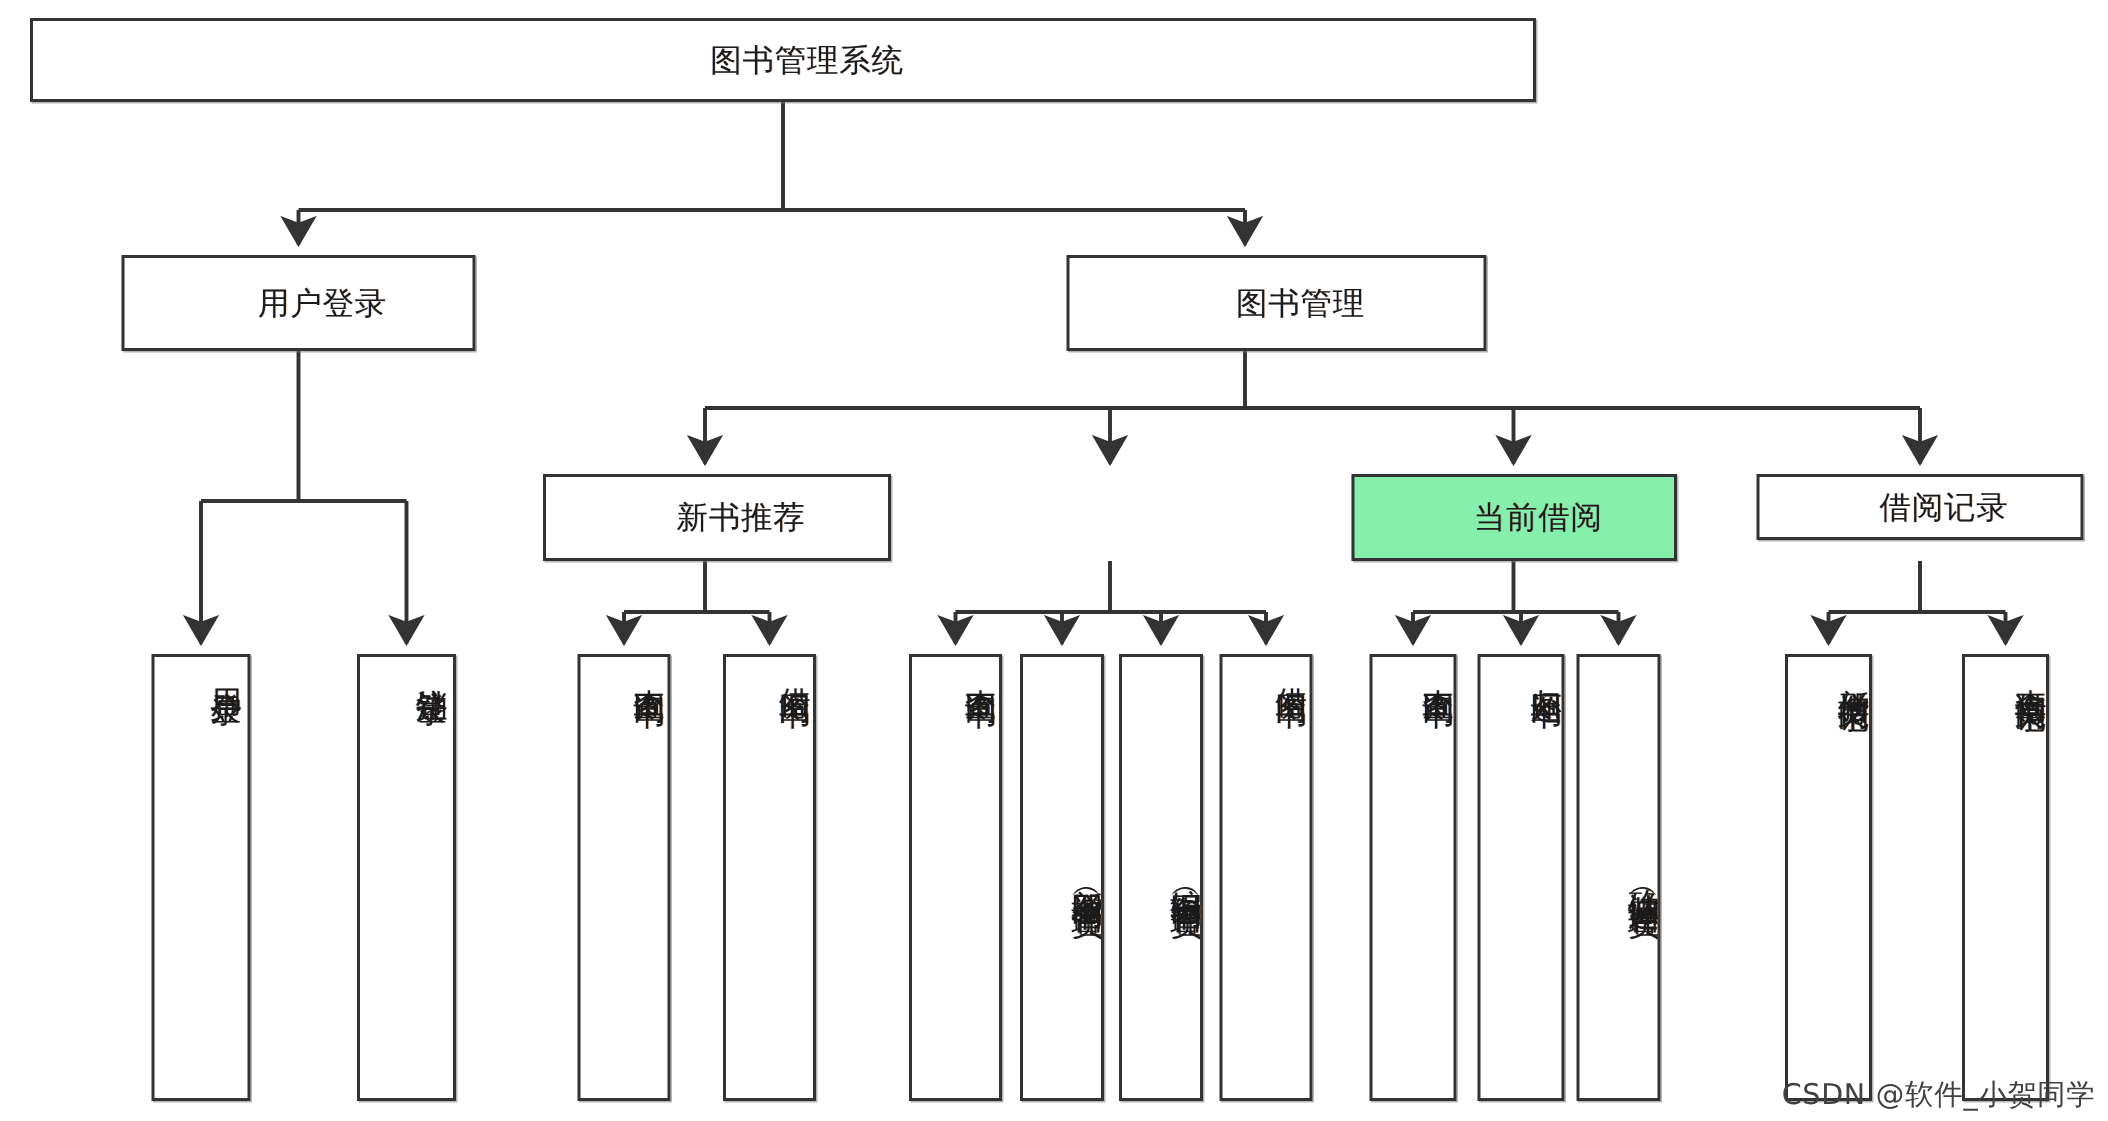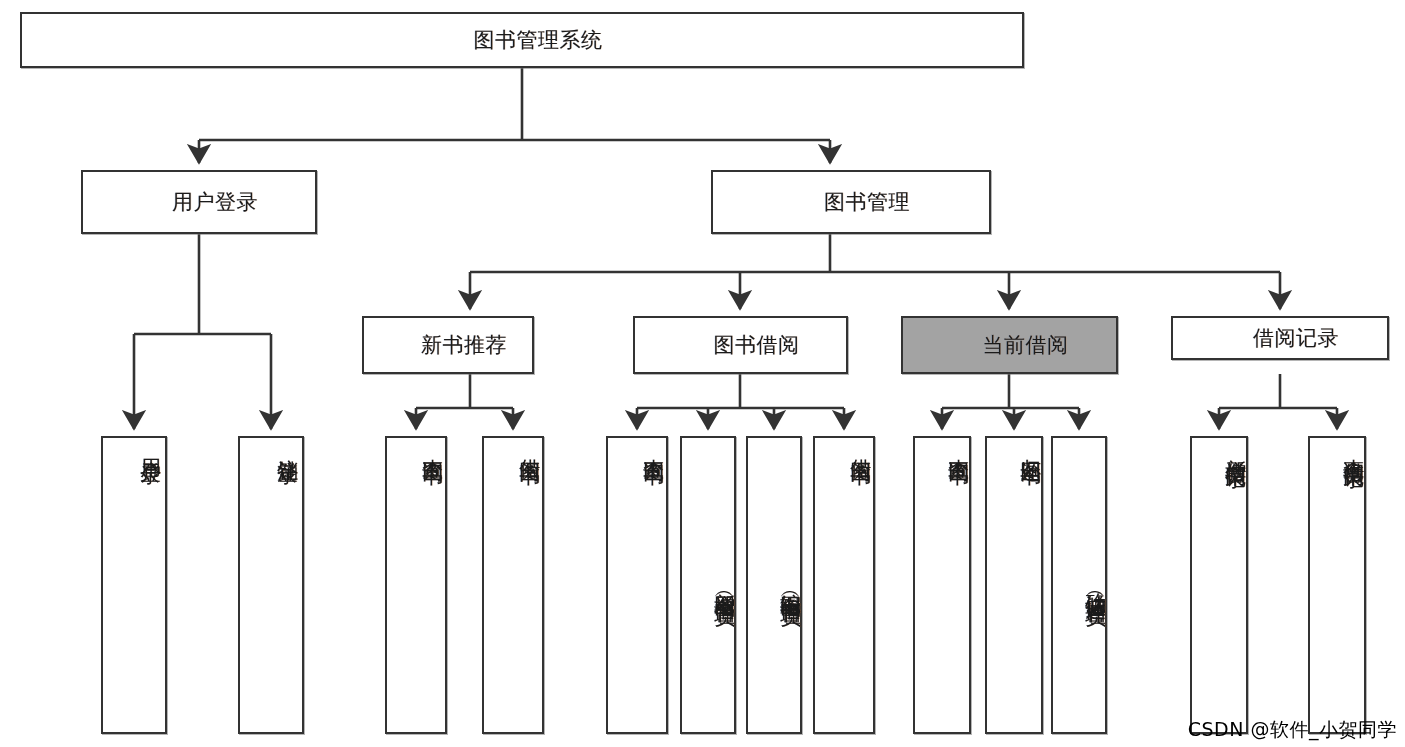--- a/index.html
+++ b/index.html
@@ -135,27 +135,24 @@
     <span class="node-label">图书管理系统</span>
   </div>
 
   <div class="node horizontal" style="left: 81px; top: 170px; width: 236px; height: 64px; border-color: rgb(51, 51, 51); background: rgb(255, 255, 255);">
     <span class="node-label">用户登录</span>
   </div>
   <div class="node horizontal" style="left: 711px; top: 170px; width: 280px; height: 64px; border-color: rgb(51, 51, 51); background: rgb(255, 255, 255);">
     <span class="node-label">图书管理</span>
   </div>
 
-  <div class="node horizontal" style="left: 362px; top: 316px; width: 172px; height: 58px; border-color: rgb(51, 51, 51); background: rgb(255, 255, 255);">
+  <div class="node horizontal" style="left: 362px; top: 316px; width: 232px; height: 58px; border-color: rgb(51, 51, 51); background: rgb(255, 255, 255);">
     <span class="node-label">新书推荐</span>
   </div>
-  <div class="node horizontal" style="left: 633px; top: 316px; width: 215px; height: 58px; border-color: rgb(51, 51, 51); background: rgb(255, 255, 255);">
-    <span class="node-label">图书借阅</span>
-  </div>
-  <div class="node horizontal" style="left: 901px; top: 316px; width: 217px; height: 58px; border-color: rgb(51, 51, 51); background: #a3a3a3;">
+  <div class="node horizontal" style="left: 901px; top: 316px; width: 217px; height: 58px; border-color: rgb(51, 51, 51); background: #86efac;">
     <span class="node-label">当前借阅</span>
   </div>
   <div class="node horizontal" style="left: 1171px; top: 316px; width: 218px; height: 44px; border-color: rgb(51, 51, 51); background: rgb(255, 255, 255);">
     <span class="node-label">借阅记录</span>
   </div>
 
   <div class="node vertical" style="left: 101px; top: 436px; width: 66px; height: 298px; border-color: rgb(51, 51, 51); background: rgb(255, 255, 255);">
     <span class="node-label">用户登录</span>
   </div>
   <div class="node vertical" style="left: 238px; top: 436px; width: 66px; height: 298px; border-color: rgb(51, 51, 51); background: rgb(255, 255, 255);">
@@ -188,15 +185,15 @@
   <div class="node vertical tall-text" style="left: 1051px; top: 436px; width: 56px; height: 298px; border-color: rgb(51, 51, 51); background: rgb(255, 255, 255);">
     <span class="node-label">确认归还（管理员）</span>
   </div>
   <div class="node vertical" style="left: 1190px; top: 436px; width: 58px; height: 298px; border-color: rgb(51, 51, 51); background: rgb(255, 255, 255);">
     <span class="node-label">新增借阅记录</span>
   </div>
   <div class="node vertical" style="left: 1308px; top: 436px; width: 58px; height: 298px; border-color: rgb(51, 51, 51); background: rgb(255, 255, 255);">
     <span class="node-label">查询借阅记录</span>
   </div>
 
-  <div id="watermark" style="color: #000000;">CSDN @软件_小贺同学</div>
+  <div id="watermark" style="color: #404040;">CSDN @软件_小贺同学</div>
 
 </div>
 
 </body></html>

